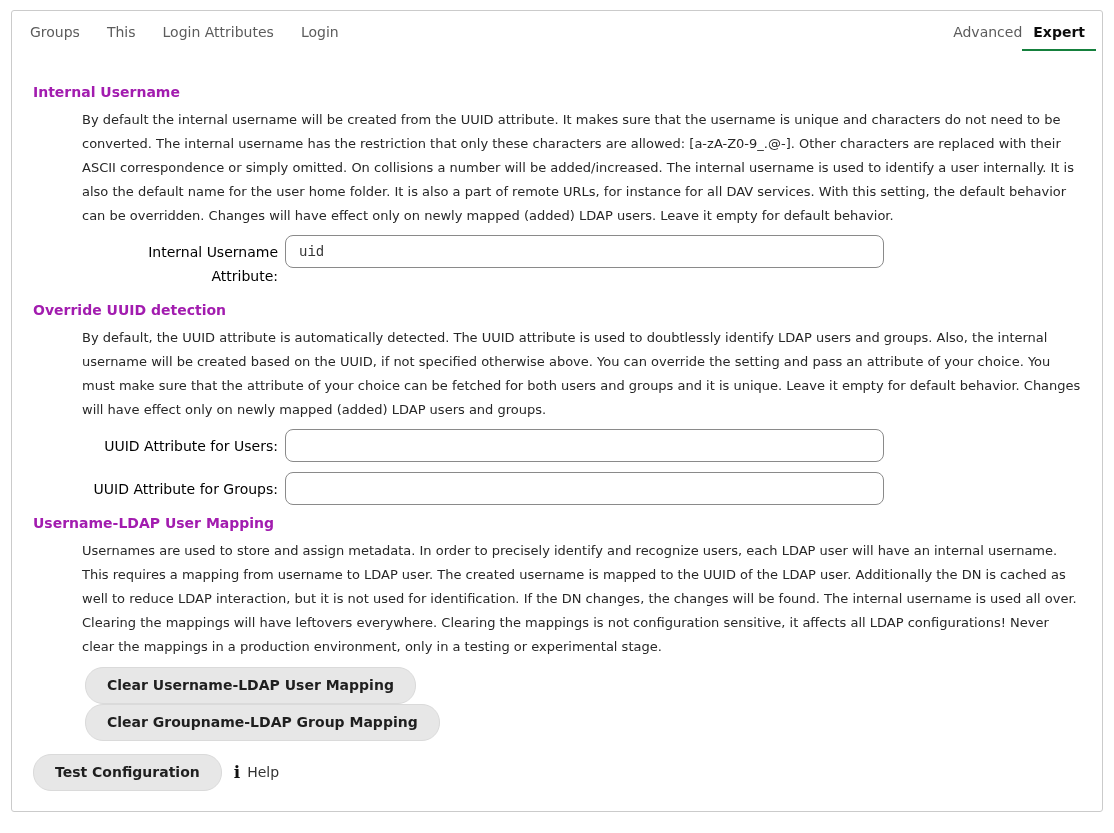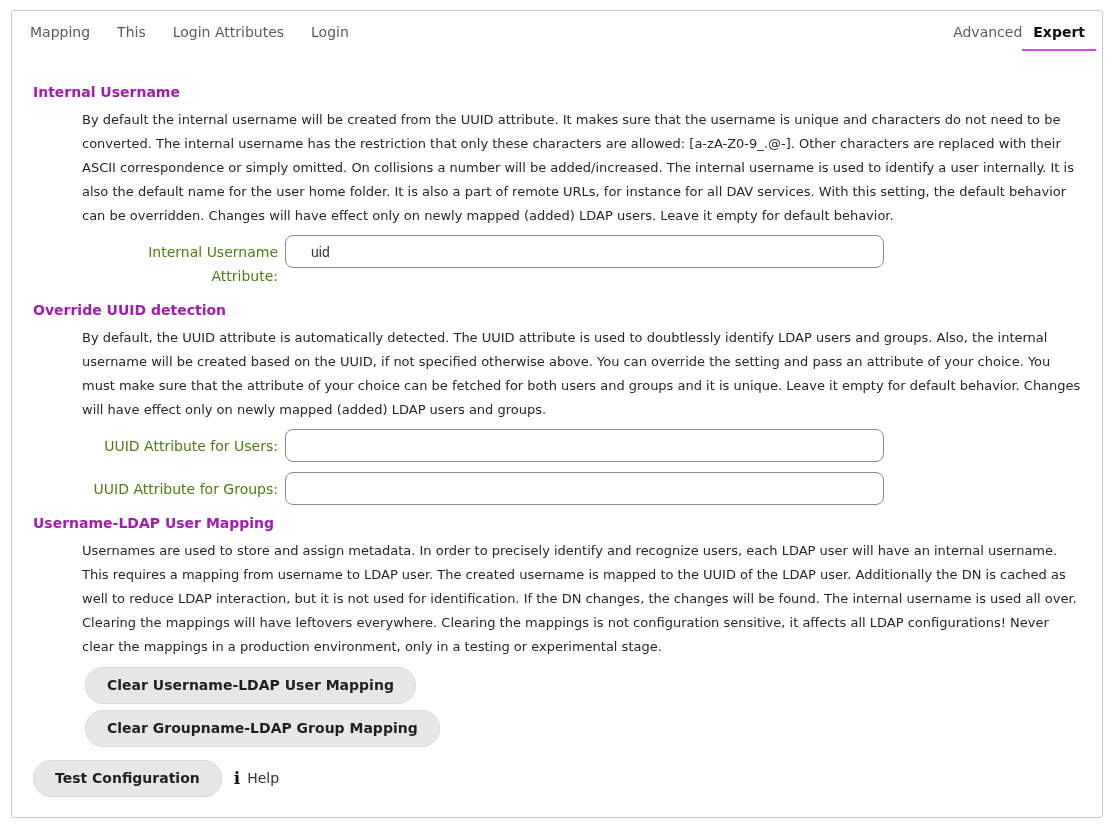--- a/index.html
+++ b/index.html
@@ -37,21 +37,21 @@
     padding-bottom: 10px;
     cursor: pointer;
     white-space: nowrap;
   }
   .tabs-left .tab { margin-right: 27px; }
   .tabs-right .tab { }
   .tab.active {
     color: #0c0c0c;
     font-weight: bold;
     padding: 0 11px 8px 11px;
-    border-bottom: 2px solid #d946ef;
+    border-bottom: 2px solid #15803d;
   }
   
   .content { padding: 0 20px 0 21px; }
   .section-heading {
     font-size: 14px;
     font-weight: bold;
     color: #a21caf;
     line-height: 17px;
     margin: 0 0 7px 0;
   }
@@ -71,32 +71,32 @@
     align-items: flex-start;
     margin: 0 0 10px 49px;
   }
   .form-label {
     box-sizing: border-box;
     width: 196px;
     padding-top: 5px;
     text-align: right;
     font-size: 14px;
     line-height: 24px;
-    color: #4d7c0f;
+    color: #000000;
   }
   .text-input {
     box-sizing: border-box;
     margin-left: 7px;
     width: 599px;
     height: 33px;
     border: 1px solid #8a8a8a;
     border-radius: 8px;
     background: #fff;
-    padding: 0 25px;
-    font-family: Liberation Sans, sans-serif;
+    padding: 0 13px;
+    font-family: Liberation Mono, monospace;
     font-size: 14px;
     color: #333;
     outline: none;
   }
   
   .pill-btn {
     display: block;
     box-sizing: border-box;
     height: 37px;
     line-height: 35px;
@@ -105,21 +105,21 @@
     border: 1px solid #dadada;
     border-radius: 18px;
     font-family: "DejaVu Sans", "Liberation Sans", sans-serif;
     font-size: 14px;
     font-weight: bold;
     color: #1f1f1f;
     cursor: pointer;
     white-space: nowrap;
   }
   .mapping-buttons { margin: 8px 0 0 52px; }
-  .mapping-buttons .pill-btn { margin-bottom: 6px; }
+  .mapping-buttons .pill-btn { margin-bottom: 0; }
   
   .footer-row {
     display: flex;
     align-items: center;
     margin-top: 13px;
   }
   .help {
     display: inline-flex;
     align-items: center;
     margin-left: 12px;
@@ -139,21 +139,21 @@
     line-height: 17px;
   }
 </style>
 </head>
 <body>
 
 <div class="panel">
 
   <div class="tabbar">
     <div class="tabs-left">
-      <div class="tab">Mapping</div>
+      <div class="tab">Groups</div>
       <div class="tab">This</div>
       <div class="tab">Login Attributes</div>
       <div class="tab">Login</div>
     </div>
     <div class="tabs-right">
       <div class="tab">Advanced</div>
       <div class="tab active">Expert</div>
     </div>
   </div>
 

